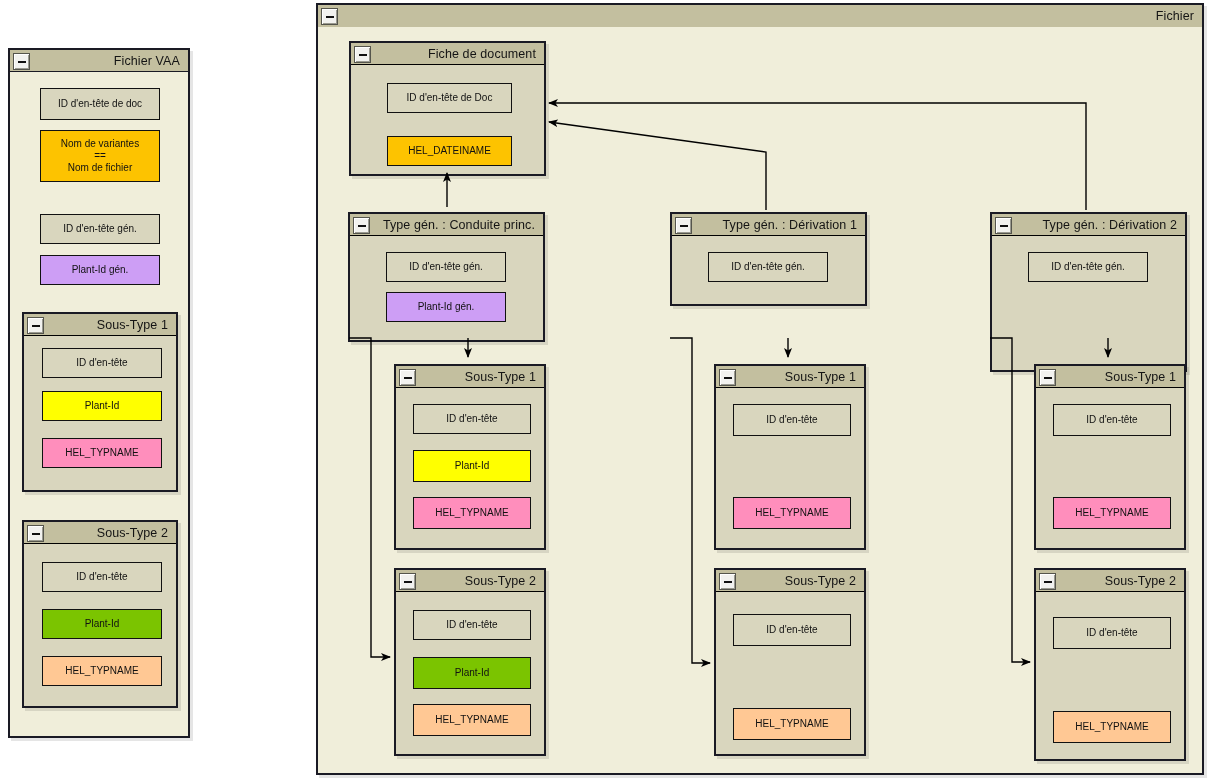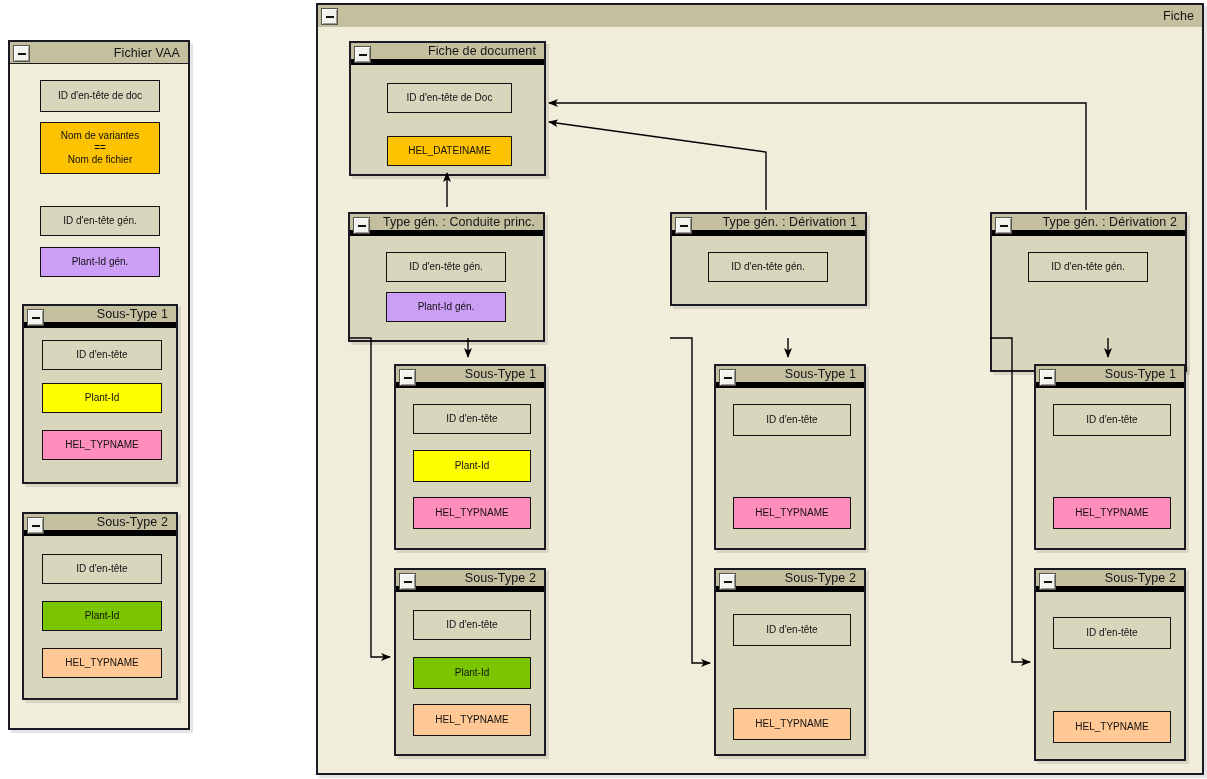--- a/index.html
+++ b/index.html
@@ -20,21 +20,21 @@
     border: 2px solid #1a1a24;
     background: #d9d6be;
     box-shadow: 3px 3px 0 rgba(0,0,0,0.10);
   }
   .box.canvas-bg { background: #f0eeda; }
 
   .box-title {
     position: relative;
     height: 22px;
     background: #c3bf9f;
-    border-bottom: 6px solid #000000;
+    border-bottom: 1px solid #000000;
     display: flex;
     align-items: center;
     justify-content: flex-end;
     padding-right: 8px;
     box-sizing: border-box;
   }
   .box.canvas-bg > .box-title { border-bottom: none; }
 
   .box-title .title-text {
     font-size: 12.5px;
@@ -81,21 +81,21 @@
   .edges {
     position: absolute;
     left: 0; top: 0;
     width: 1207px; height: 779px;
     pointer-events: none;
   }
 </style>
 </head>
 <body>
 
-<div class="box canvas-bg" style="left:8px; top:40px; width:182px; height:690px;">
+<div class="box canvas-bg" style="left:8px; top:48px; width:182px; height:690px;">
   <div class="box-title" style="background:#c3bf9f; border-bottom:1px solid #1a1a24;">
     <span class="collapse-btn"></span>
     <span class="title-text">Fichier VAA</span>
   </div>
 
   <div class="chip" style="left:30px; top:38px; width:120px; height:32px; background:#d9d6be;">
     <span>ID d'en-tête de doc</span>
   </div>
   <div class="chip" style="left:30px; top:80px; width:120px; height:52px; background:#fdc300;">
     <span>Nom de variantes
@@ -138,21 +138,21 @@
     </div>
     <div class="chip" style="left:18px; top:134px; width:120px; height:30px; background:#ffc894;">
       <span>HEL_TYPNAME</span>
     </div>
   </div>
 </div>
 
 <div class="box canvas-bg" style="left:316px; top:3px; width:888px; height:772px;">
   <div class="box-title" style="background:#c3bf9f;">
     <span class="collapse-btn"></span>
-    <span class="title-text">Fiche</span>
+    <span class="title-text">Fichier</span>
   </div>
 
   <div class="box" style="left:31px; top:36px; width:197px; height:135px;">
     <div class="box-title">
       <span class="collapse-btn"></span>
       <span class="title-text">Fiche de document</span>
     </div>
     <div class="chip" style="left:36px; top:40px; width:125px; height:30px; background:#d9d6be;">
       <span>ID d'en-tête de Doc</span>
     </div>

